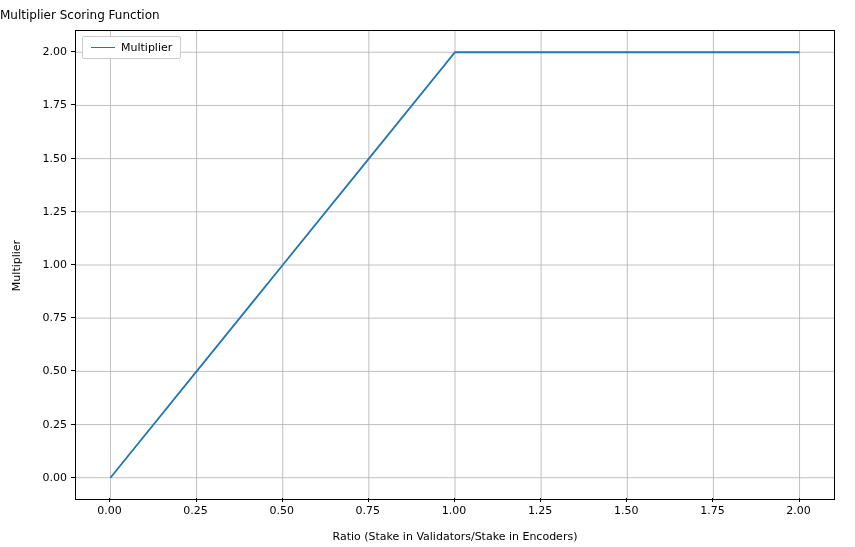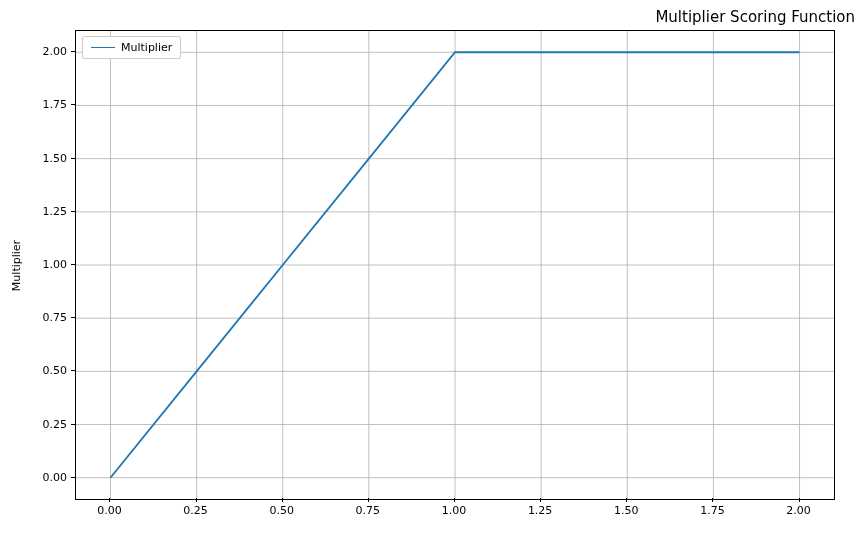--- a/index.html
+++ b/index.html
@@ -14,22 +14,22 @@
   .figure {
     position: relative;
     width: 855px;
     height: 547px;
   }
   .title {
     position: absolute;
     top: 8px;
     left: 0;
     width: 855px;
-    text-align: right;
-    font-size: 15px;
+    text-align: left;
+    font-size: 12px;
     color: #000;
   }
   .axes {
     position: absolute;
     left: 75px;
     top: 30px;
     width: 760px;
     height: 470px;
     border: 1px solid #000;
     box-sizing: border-box;
@@ -140,20 +140,21 @@
           <path d="M34.45454545454545 446.72727272727275 L120.59090909090907 340.3636363636364 L206.72727272727272 234 L292.8636363636363 127.63636363636363 L379 21.27272727272731 L465.1363636363636 21.27272727272731 L551.2727272727273 21.27272727272731 L637.4090909090909 21.27272727272731 L723.5454545454545 21.27272727272731" stroke="#1f77b4"></path>
         </g>
     </svg>
   </div>
 
   <div class="legend">
     <div class="swatch"></div>
     <span>Multiplier</span>
   </div>
 
+  <div class="xlabel">Ratio (Stake in Validators/Stake in Encoders)</div>
   <div class="ylabel">
       <span>Multiplier</span>
     </div>
 
   <div id="xticks"></div>
   <div id="yticks"></div>
 
 <div class="tickmark x" style="left: 109.455px; top: 498px;"></div>
     <div class="xtick" style="left: 109.455px; top: 504px;">0.00</div>
     <div class="tickmark x" style="left: 195.591px; top: 498px;"></div>

